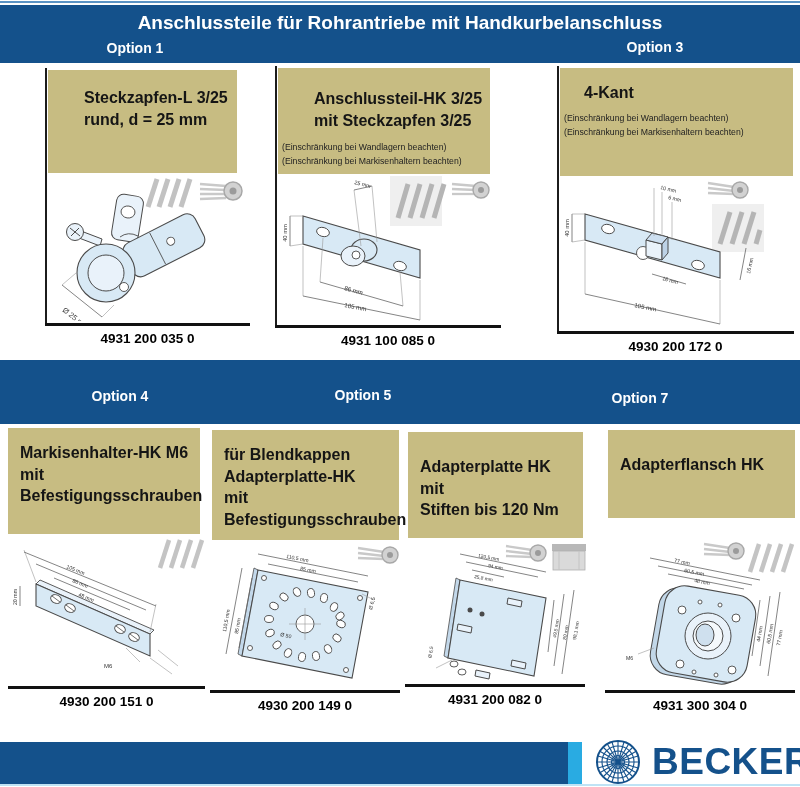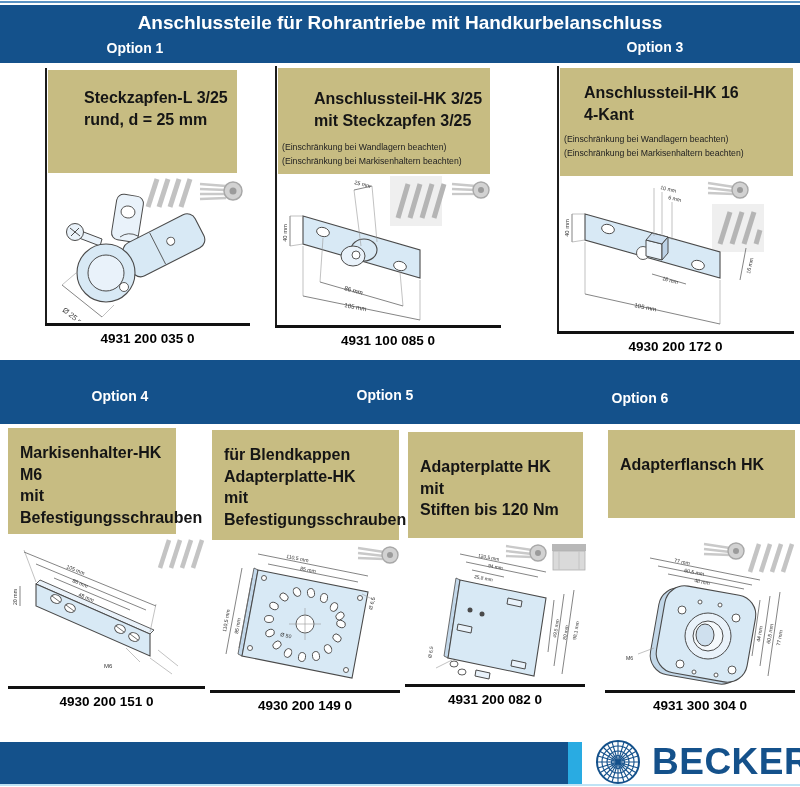--- a/index.html
+++ b/index.html
@@ -141,21 +141,20 @@
     <line class="dim" x1="25" y1="120" x2="142" y2="144"></line>
     <text x="66" y="131" font-size="6.2" transform="rotate(11 66 131)">105 mm</text>
   </g>
 </svg>
 <div class="card-hline abs" style="left:275px;top:325px;width:226px;height:3px;"></div>
 <div class="part-number abs" style="left:275px;top:333px;width:226px;">4931 100 085 0</div>
 
 <div class="card-vline abs" style="left:557px;top:66px;height:266px;"></div>
 <div class="card-header abs" style="left:560px;top:68px;width:233px;height:108px;padding:14px 4px 0 4px;">
   <div class="card-title" style="padding-left:20px;">
-    <div>Anschlussteil-HK 16</div>
     <div>4-Kant</div>
   </div>
   <div class="card-note" style="margin-top:8px;">
     <div>(Einschränkung bei Wandlagern beachten)</div>
     <div>(Einschränkung bei Markisenhaltern beachten)</div>
   </div>
 </div>
 <svg class="abs" style="left:560px;top:178px;" width="233" height="152" viewBox="0 0 233 152">
   <g>
     <line x1="148" y1="5" x2="174" y2="9" stroke="#c9c9c9" stroke-width="2.3"></line>
@@ -198,24 +197,24 @@
     <line class="ext" x1="160" y1="102" x2="160" y2="146"></line>
     <line class="dim" x1="25" y1="116" x2="160" y2="146"></line>
     <text x="74" y="129" font-size="6.2" transform="rotate(12 74 129)">105 mm</text>
   </g>
 </svg>
 <div class="card-hline abs" style="left:557px;top:331px;width:237px;height:3px;"></div>
 <div class="part-number abs" style="left:557px;top:339px;width:237px;">4930 200 172 0</div>
 
 <div class="band abs" style="left:0;top:360px;width:800px;height:64px;"></div>
 <div class="option-label abs" style="left:60px;top:388px;">Option 4</div>
-<div class="option-label abs" style="left:325px;top:387px;">Option 5</div>
-<div class="option-label abs" style="left:580px;top:390px;">Option 6</div>
-
-<div class="card-header abs" style="left:8px;top:428px;width:168px;height:106px;padding:14px 4px 0 12px;">
+<div class="option-label abs" style="left:303px;top:387px;">Option 5</div>
+<div class="option-label abs" style="left:580px;top:390px;">Option 7</div>
+
+<div class="card-header abs" style="left:8px;top:428px;width:192px;height:106px;padding:14px 4px 0 12px;">
   <div class="card-title">
     <div>Markisenhalter-HK M6</div>
     <div>mit Befestigungsschrauben</div>
   </div>
 </div>
 <svg class="abs" style="left:8px;top:536px;" width="197" height="148" viewBox="0 0 197 148">
   <g stroke="#c4c4c4" stroke-width="4.5">
     <line x1="152" y1="32" x2="161" y2="4"></line>
       <line x1="163" y1="32" x2="172" y2="4"></line>
     <line x1="174" y1="32" x2="183" y2="4"></line>

